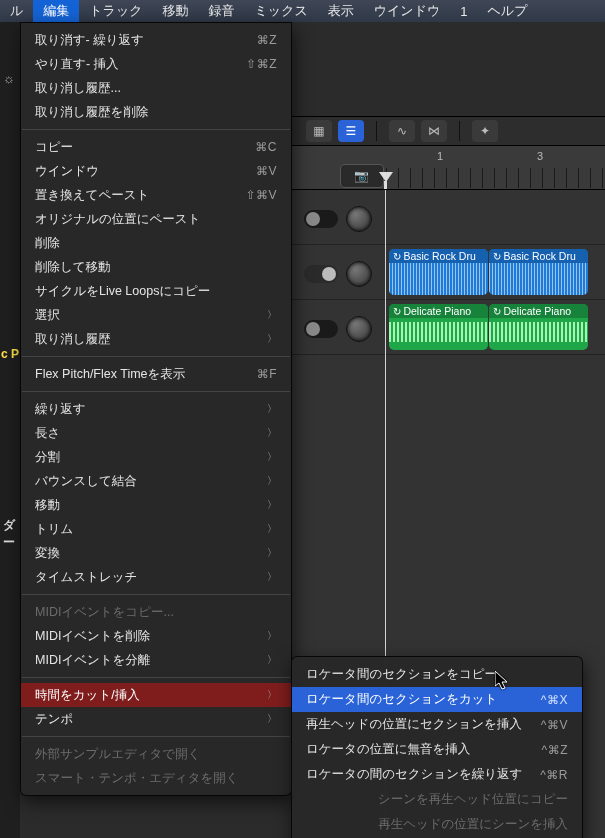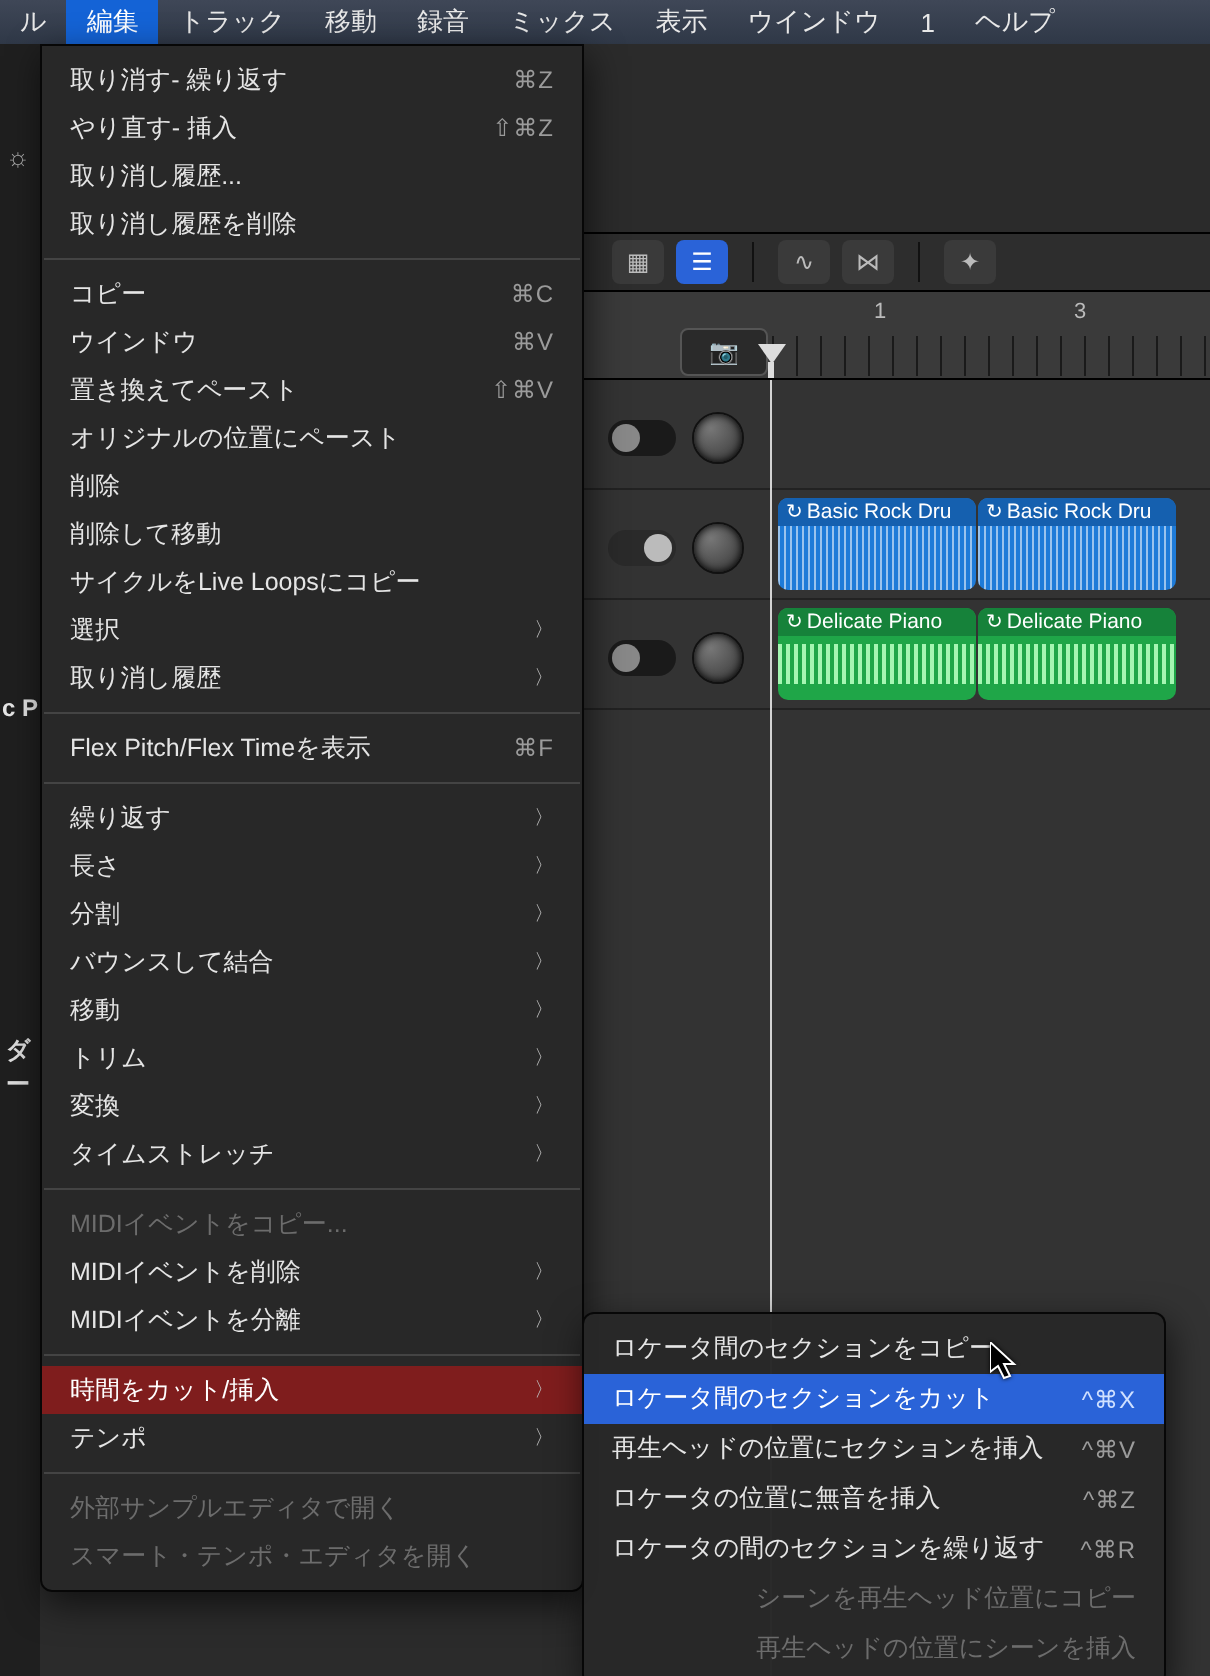--- a/index.html
+++ b/index.html
@@ -23,21 +23,21 @@
   .submenu .item.highlight { background: #2a63d8; color: #fff; }
   .submenu .shortcut { color: #9b9b9b; font-size: 12px; letter-spacing:0.5px;}
   .submenu .item.highlight .shortcut { color:#cfe0ff; }
 
   .cursor { position: absolute; left: 495px; top: 671px; z-index: 20; }
   .cursor svg { filter: drop-shadow(0 0 1px #000); }
 
   
   .leftstrip { position:absolute; left:0; top:22px; width:20px; height:816px; background:#1f1f1f; }
   .leftstrip .sun { position:absolute; left:3px; top:49px; color:#aaa; font-size:13px;}
-  .leftstrip .lbl1 { position:absolute; left:1px; top:325px; color:#e5e5e5; font-size:12px; font-weight:600;}
+  .leftstrip .lbl1 { position:absolute; left:1px; top:325px; color:#fde047; font-size:12px; font-weight:600;}
   .leftstrip .lbl2 { position:absolute; left:3px; top:475px; color:#ddd; font-size:12px; font-weight:600;margin-top:20px;}
 
   
   .toolbar { position:absolute; left:292px; top:116px; right:0; height:30px; background:#2d2d2d; border-top:1px solid #000; border-bottom:1px solid #000; display:flex; align-items:center; gap:6px; padding-left:14px;}
   .tb-btn { width:26px; height:22px; border-radius:4px; background:#3a3a3a; display:flex; align-items:center; justify-content:center; color:#bbb; font-size:12px;}
   .tb-btn.active { background:#2a63d8; color:#fff;}
   .tb-div { width:1px; height:20px; background:#111; margin:0 6px;}
   
   
   .ruler { position:absolute; left:292px; top:146px; right:0; height:44px; background:#3a3a3a; border-bottom:1px solid #000;}

